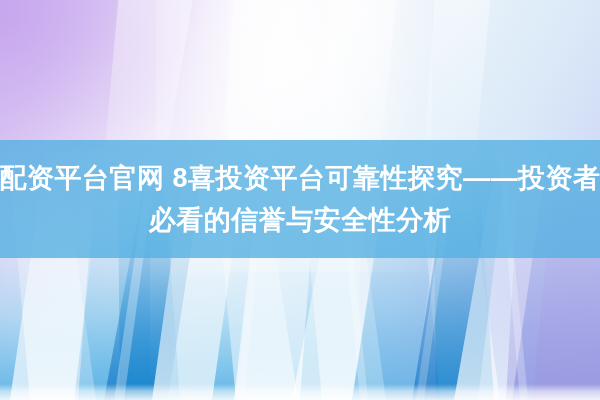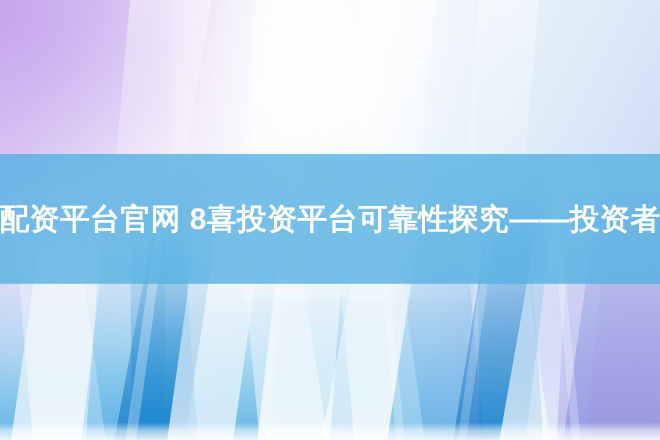--- a/index.html
+++ b/index.html
@@ -223,16 +223,17 @@
 
     <polygon points="150,150 158,150 124,400 114,400" fill="#ffffff" fill-opacity="0.30"></polygon>
     <polygon points="262,150 268,150 244,400 236,400" fill="#ffffff" fill-opacity="0.24"></polygon>
     <polygon points="338,160 344,160 368,400 360,400" fill="#ffffff" fill-opacity="0.26"></polygon>
     <polygon points="452,150 458,150 424,400 416,400" fill="#ffffff" fill-opacity="0.22"></polygon>
     <polygon points="498,150 504,150 528,400 520,400" fill="#ffffff" fill-opacity="0.26"></polygon>
   </svg>
 
   <div class="title-band">
     <div class="title-line">配资平台官网 8喜投资平台可靠性探究——投资者</div>
+    <div class="title-line">必看的信誉与安全性分析</div>
   </div>
 
   <div class="bottom-fade"></div>
 </div>
 
 </body></html>

